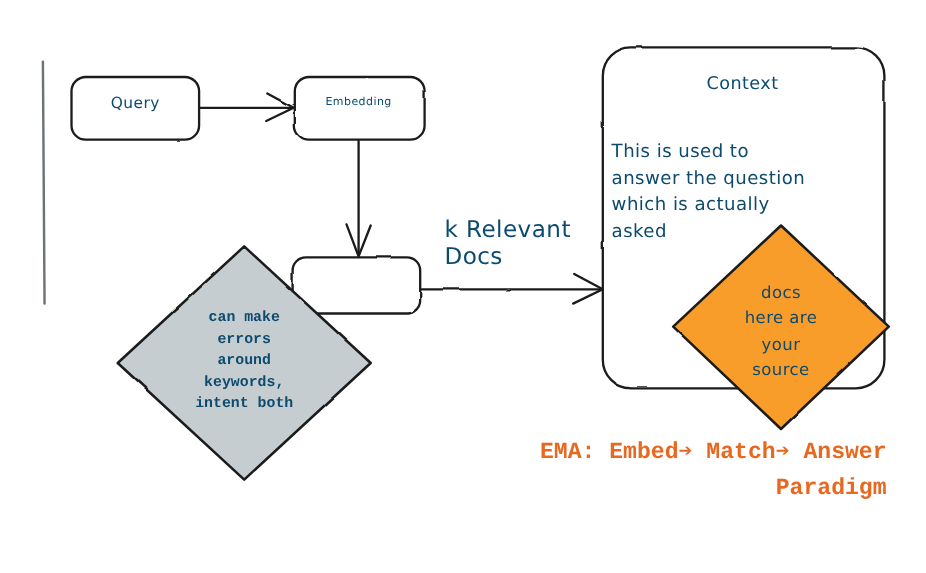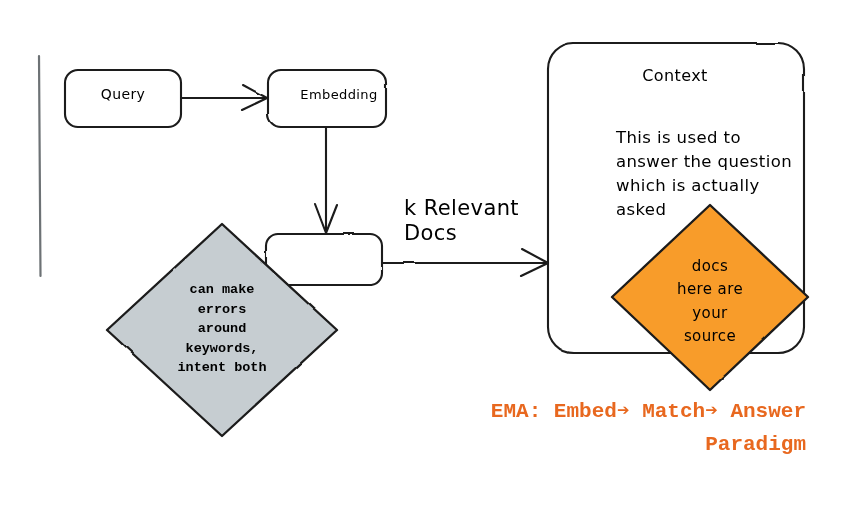--- a/index.html
+++ b/index.html
@@ -23,21 +23,21 @@
   .layer {
     position: absolute;
     inset: 0;
     width: 842px;
     height: 521px;
     pointer-events: none;
   }
   .node-text {
     position: absolute;
     pointer-events: auto;
-    color: #000000;
+    color: #0c4a6e;
     text-align: center;
     white-space: pre;
     line-height: 1.18;
   }
   
   .hand {
     font-family: "DejaVu Sans", sans-serif;
     font-weight: 400;
     letter-spacing: 0.4px;
   }
@@ -46,38 +46,38 @@
     font-weight: 700;
     letter-spacing: 0px;
   }
 
   
   #query-label {
     left: 65px; top: 86px; width: 116px;
     font-size: 14px;
   }
   #embedding-label {
-    left: 280px; top: 87px; width: 118px;
-    font-size: 13px;
+    left: 267px; top: 87px; width: 118px;
+    font-size: 10px;
   }
   #vectordb-label {
     left: 266px; top: 249px; width: 116px;
     font-size: 15px;
   }
   #edge-label-k-relevant {
     left: 404px; top: 196px; width: 160px;
     font-size: 21px;
     text-align: left;
   }
   #context-title {
     left: 560px; top: 67px; width: 230px;
     font-size: 16px;
   }
   #context-body {
-    left: 616px; top: 126px; width: 216px;
+    left: 556px; top: 126px; width: 216px;
     font-size: 16.5px;
     text-align: left;
     line-height: 1.45;
   }
   #gray-diamond-text {
     left: 142px; top: 280px; width: 160px;
     font-size: 13.5px;
     line-height: 1.45;
   }
   #orange-diamond-text {

